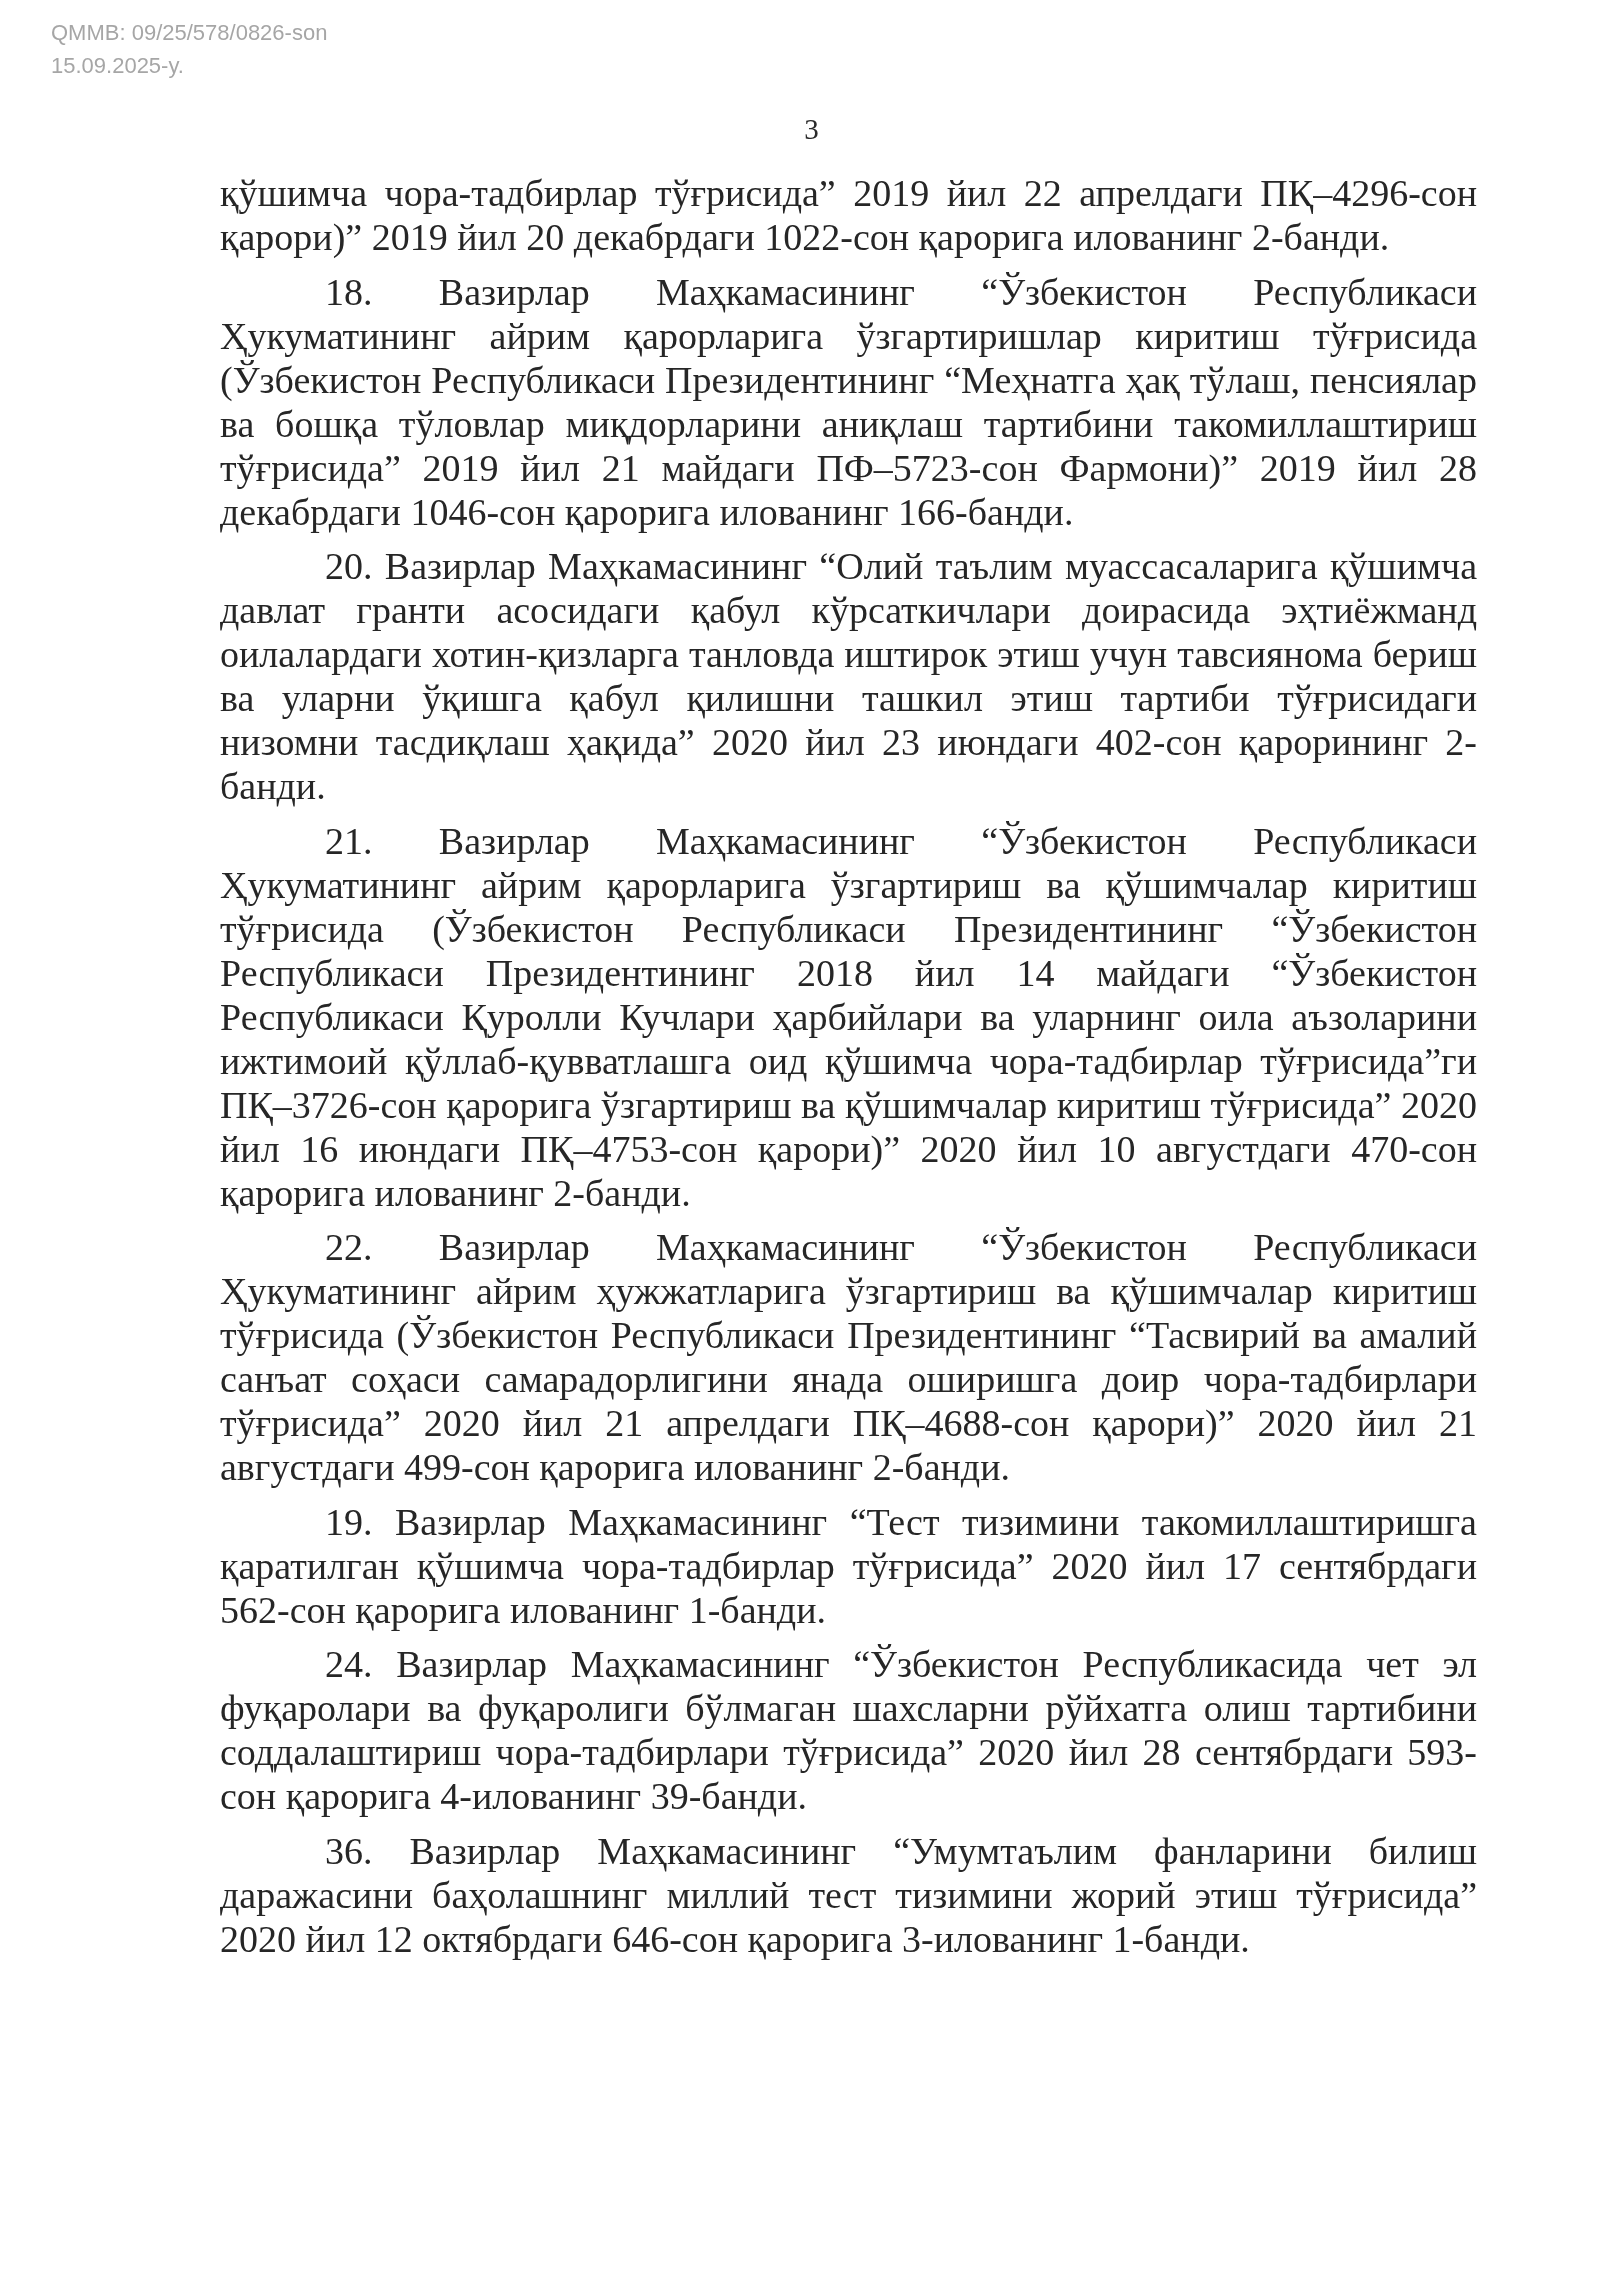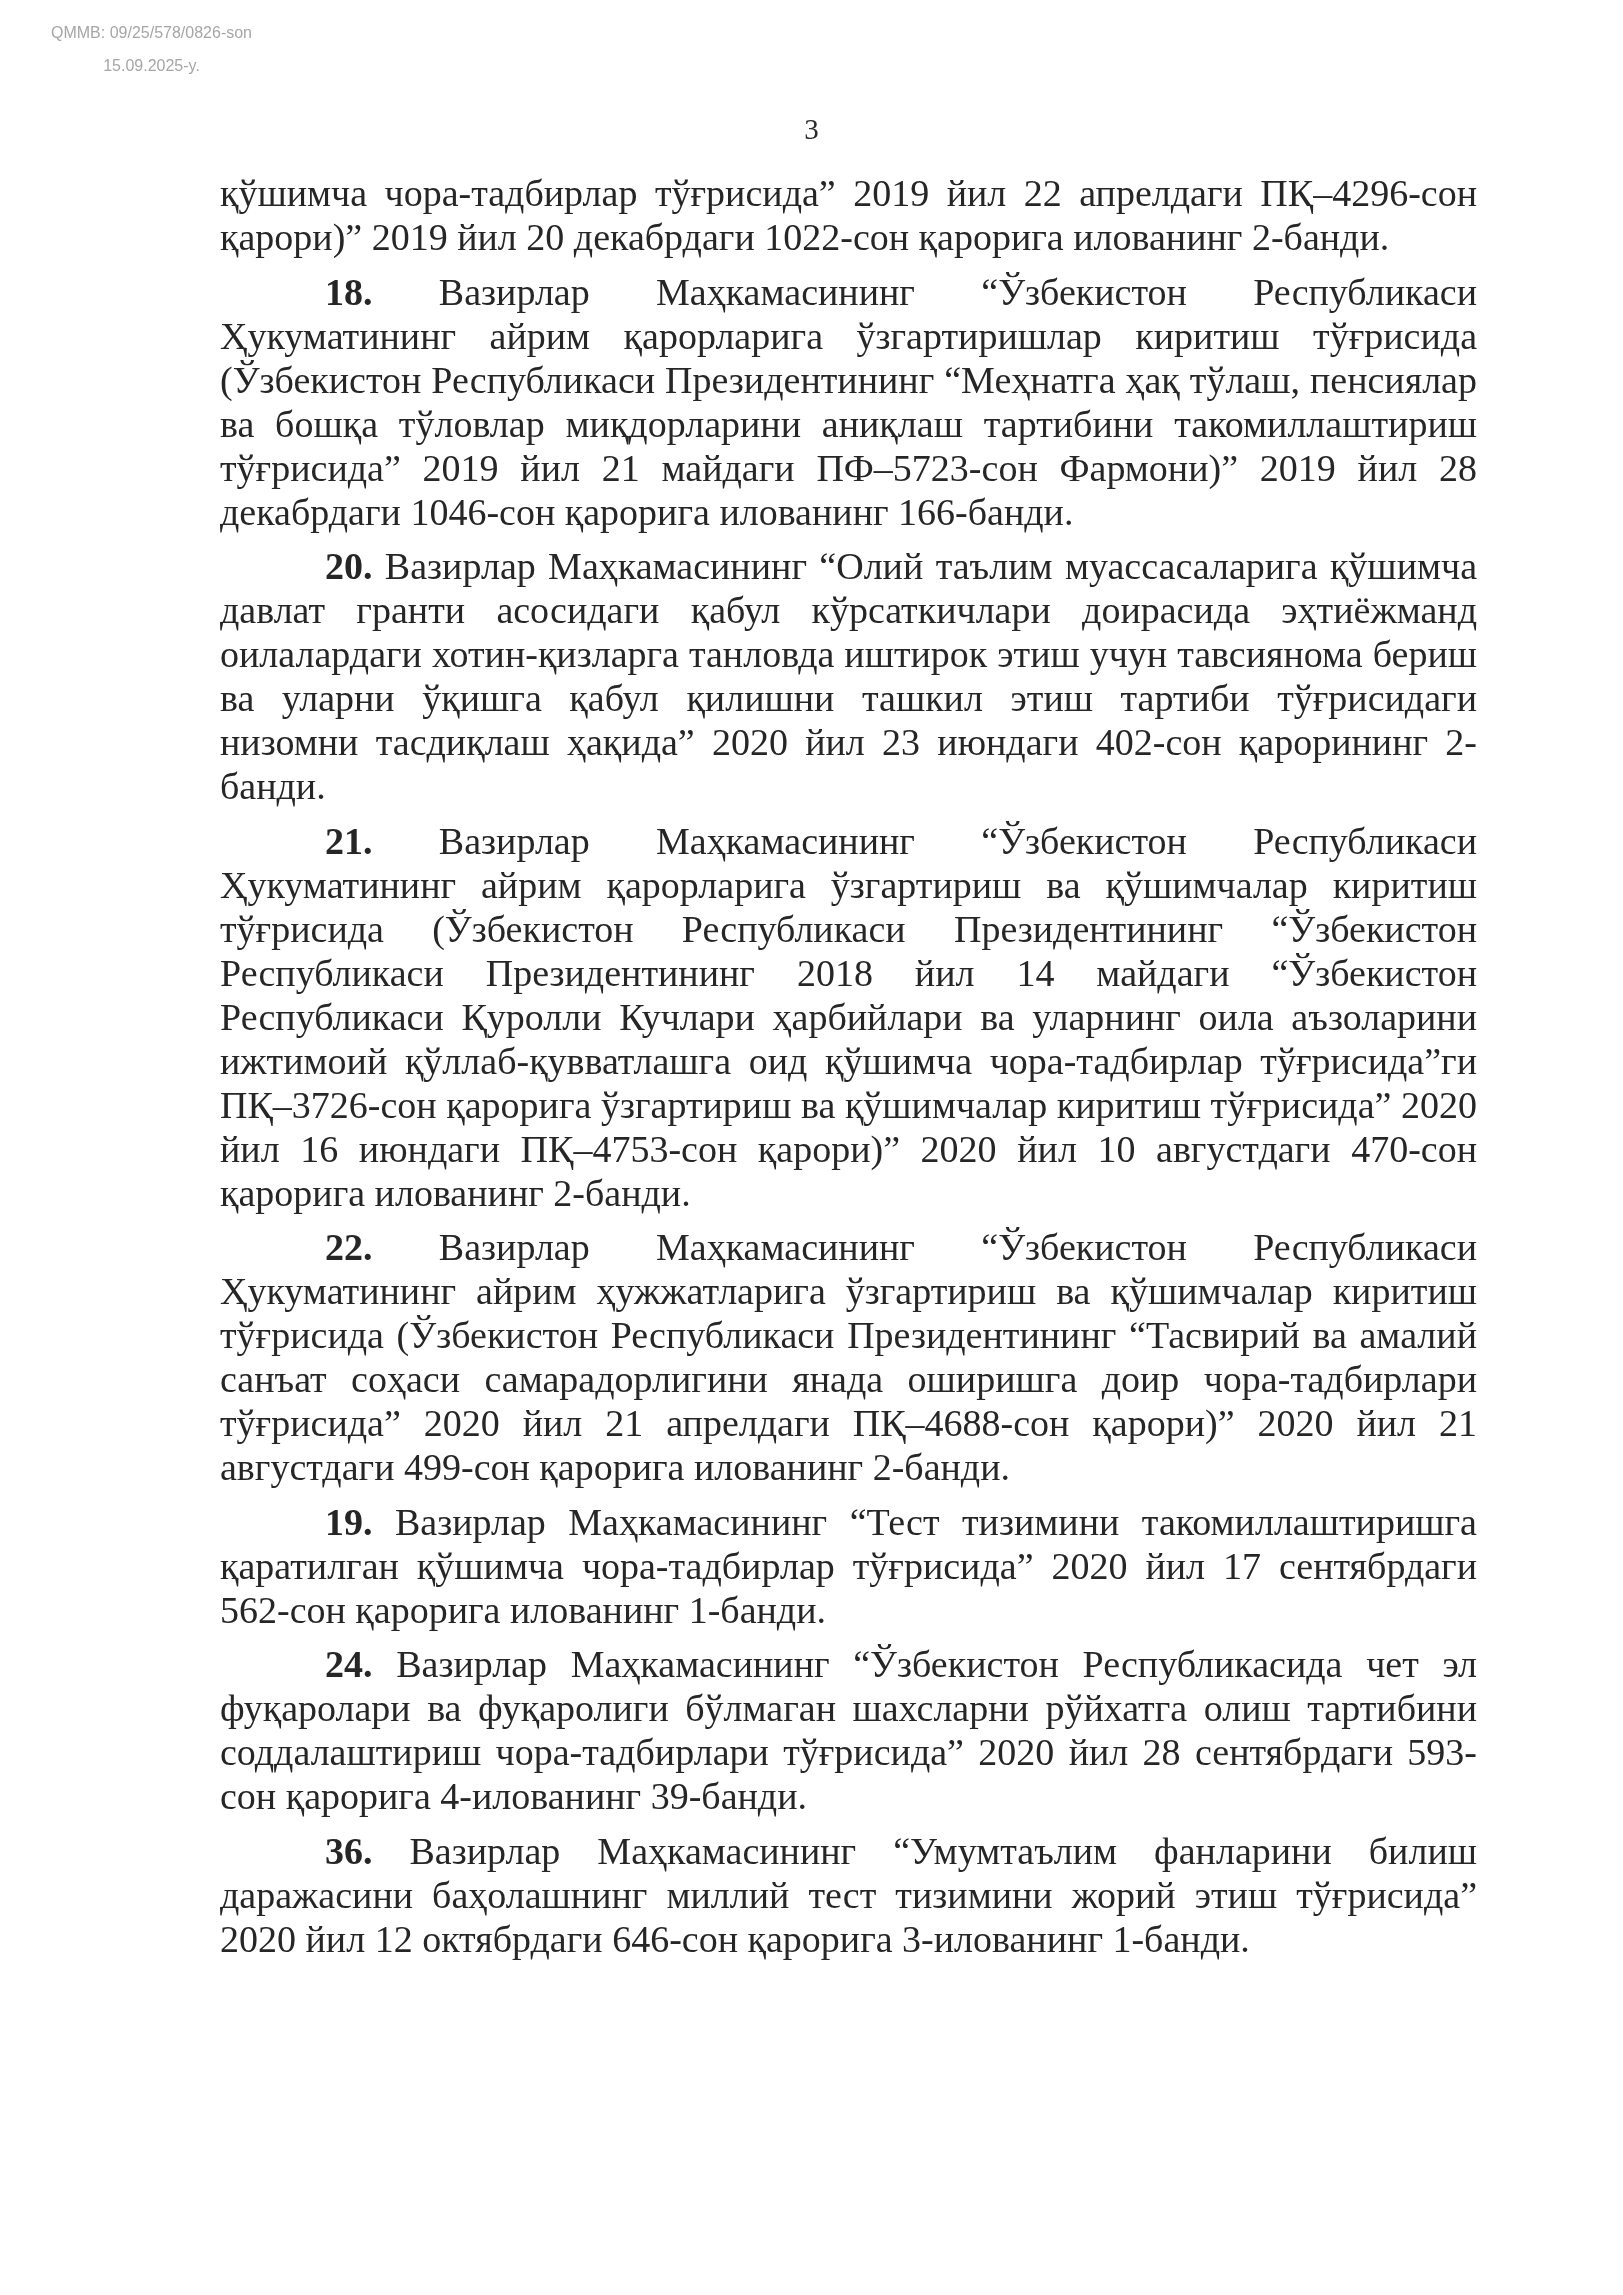--- a/index.html
+++ b/index.html
@@ -1,37 +1,36 @@
 <!DOCTYPE html>
 <html style="font-size:10.5px"><head>
 <meta charset="utf-8">
 <style>
   html, body { margin: 0; padding: 0; background: #ffffff; }
   body { width: 1623px; height: 2295px; position: relative; overflow: hidden; }
   .stamp {
     position: absolute; left: 51px; top: 15.7px;
-    font-family: "Liberation Sans", sans-serif; font-size: 16px; line-height: 33px;
+    font-family: "Liberation Sans", sans-serif; font-size: 22px; line-height: 33px;
     color: #a6a6a6;
-    text-align: center;
   }
   .page-number {
     position: absolute; left: 0; width: 1623px; top: 113px; text-align: center;
     font-family: "Liberation Serif", serif; font-size: 29px; color: #2a2a2a;
   }
   .body {
     position: absolute; left: 220px; top: 171px; width: 1257px;
     font-family: "Liberation Serif", serif; color: #262626;
   }
   .para {
     font-size: 38px; line-height: 44px; text-align: justify;
     margin: 0 0 10.5px 0; text-indent: 105px;
     transform-origin: left top;
   }
   .para.cont { text-indent: 0; }
-  .num { font-weight: bold; }
+  .num { font-weight: normal; }
 </style>
 </head>
 <body>
 
 <div class="stamp">
   <div>QMMB: 09/25/578/0826-son</div>
   <div>15.09.2025-y.</div>
 </div>
 
 <div class="page-number">3</div>

